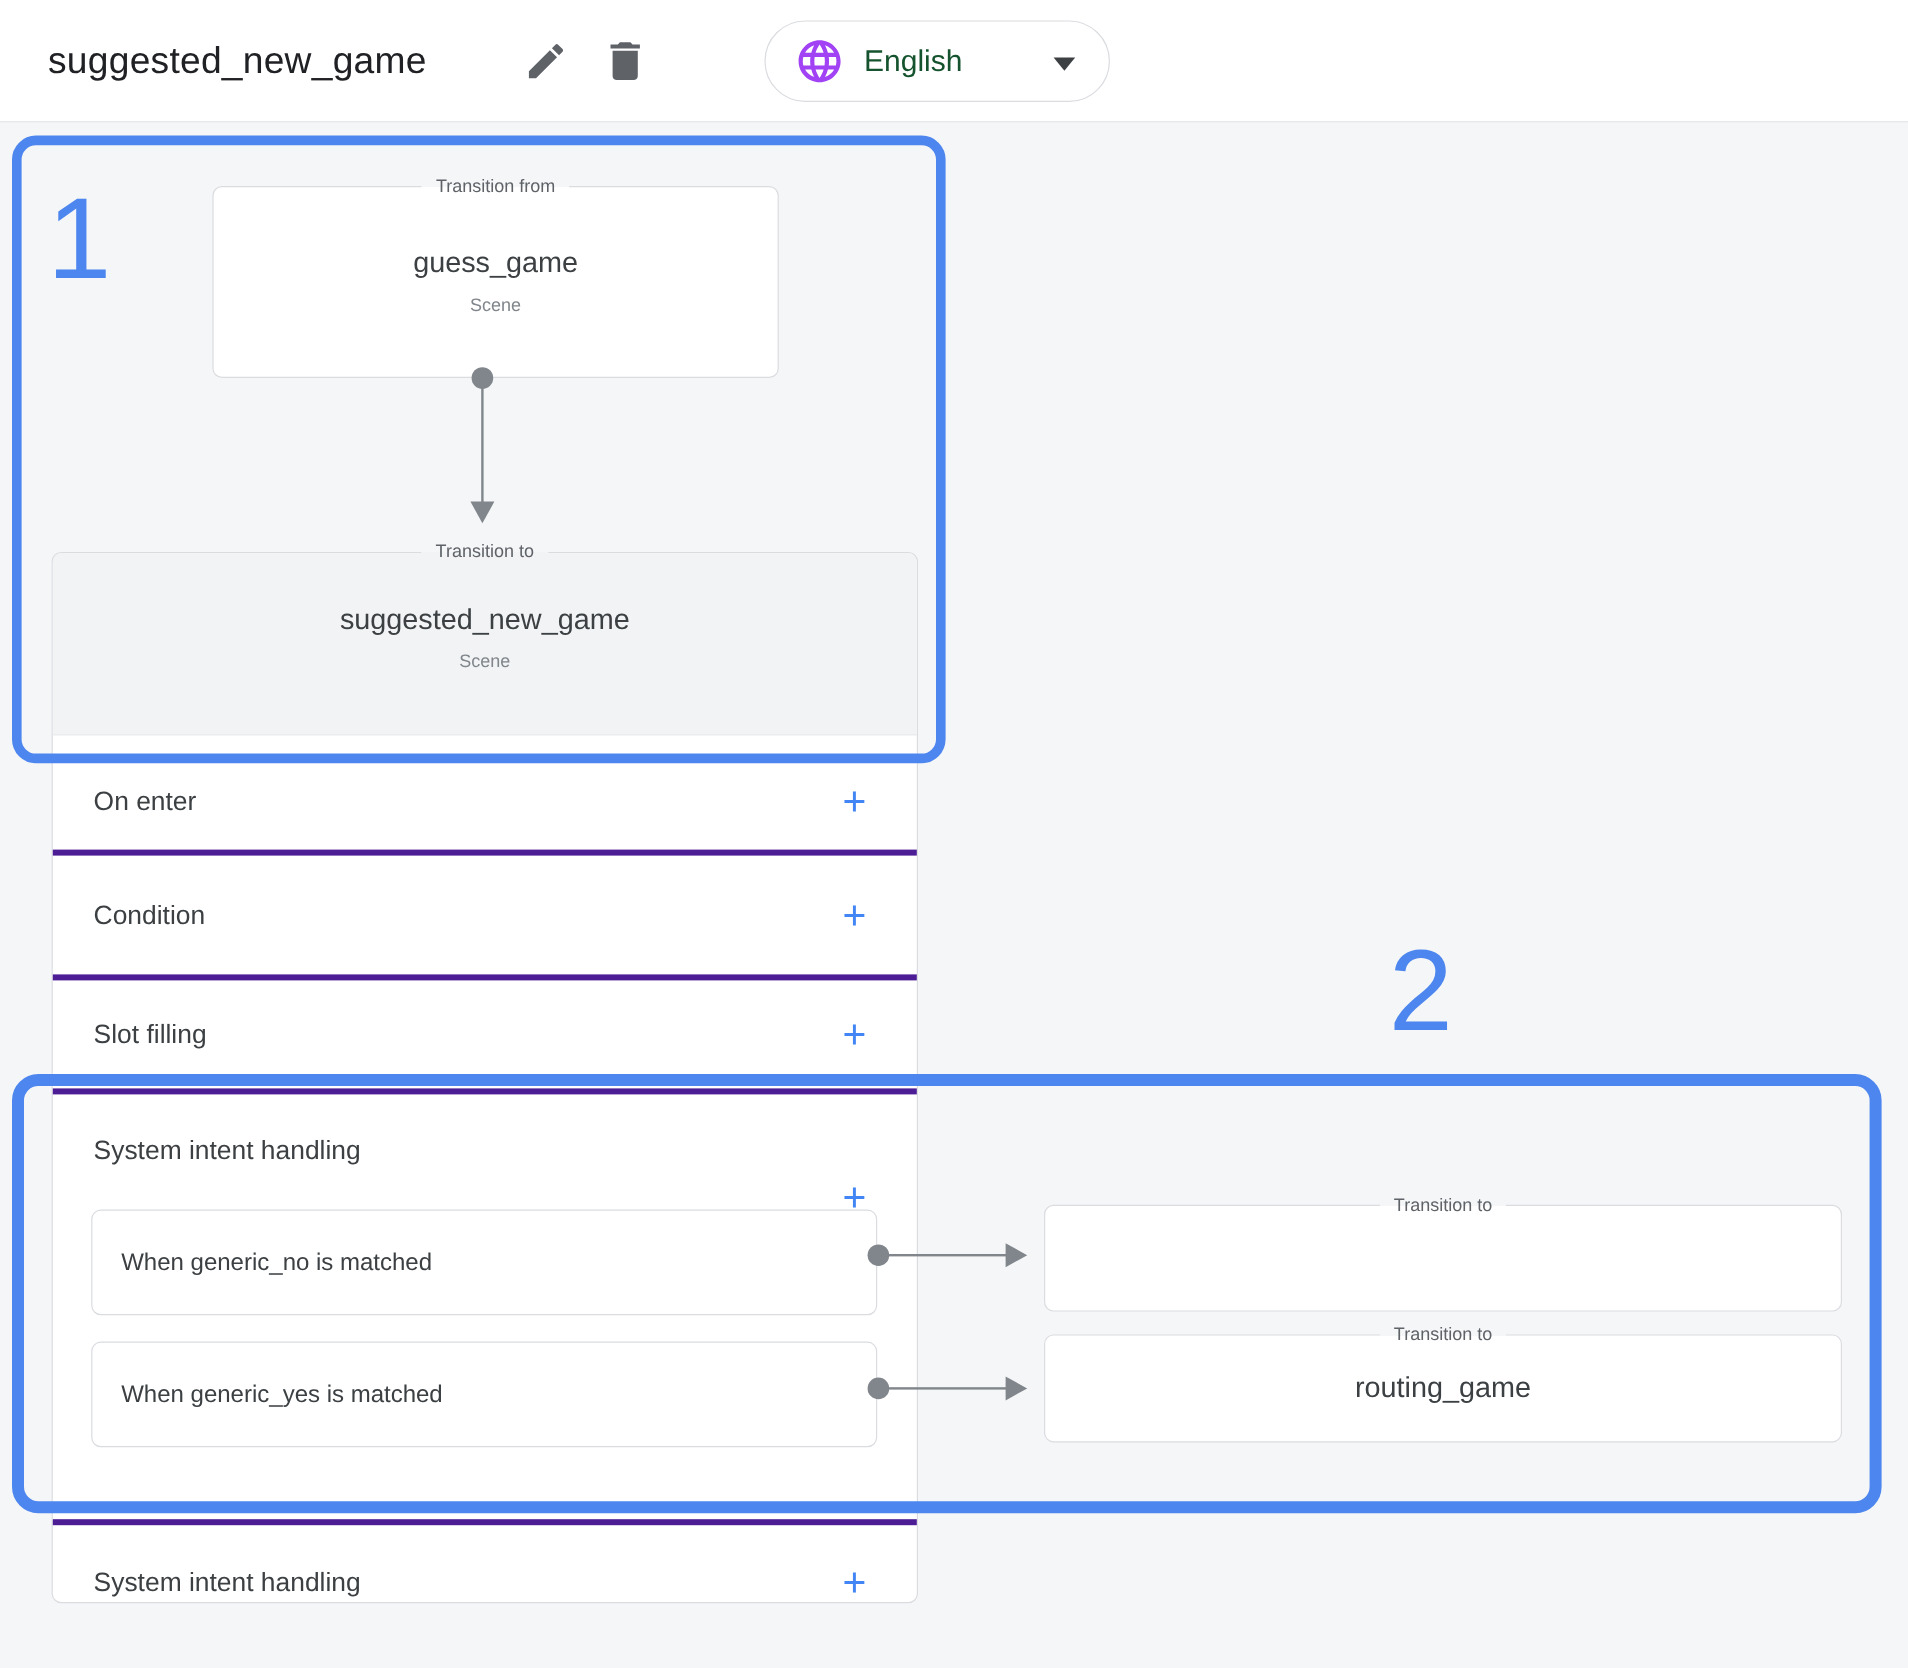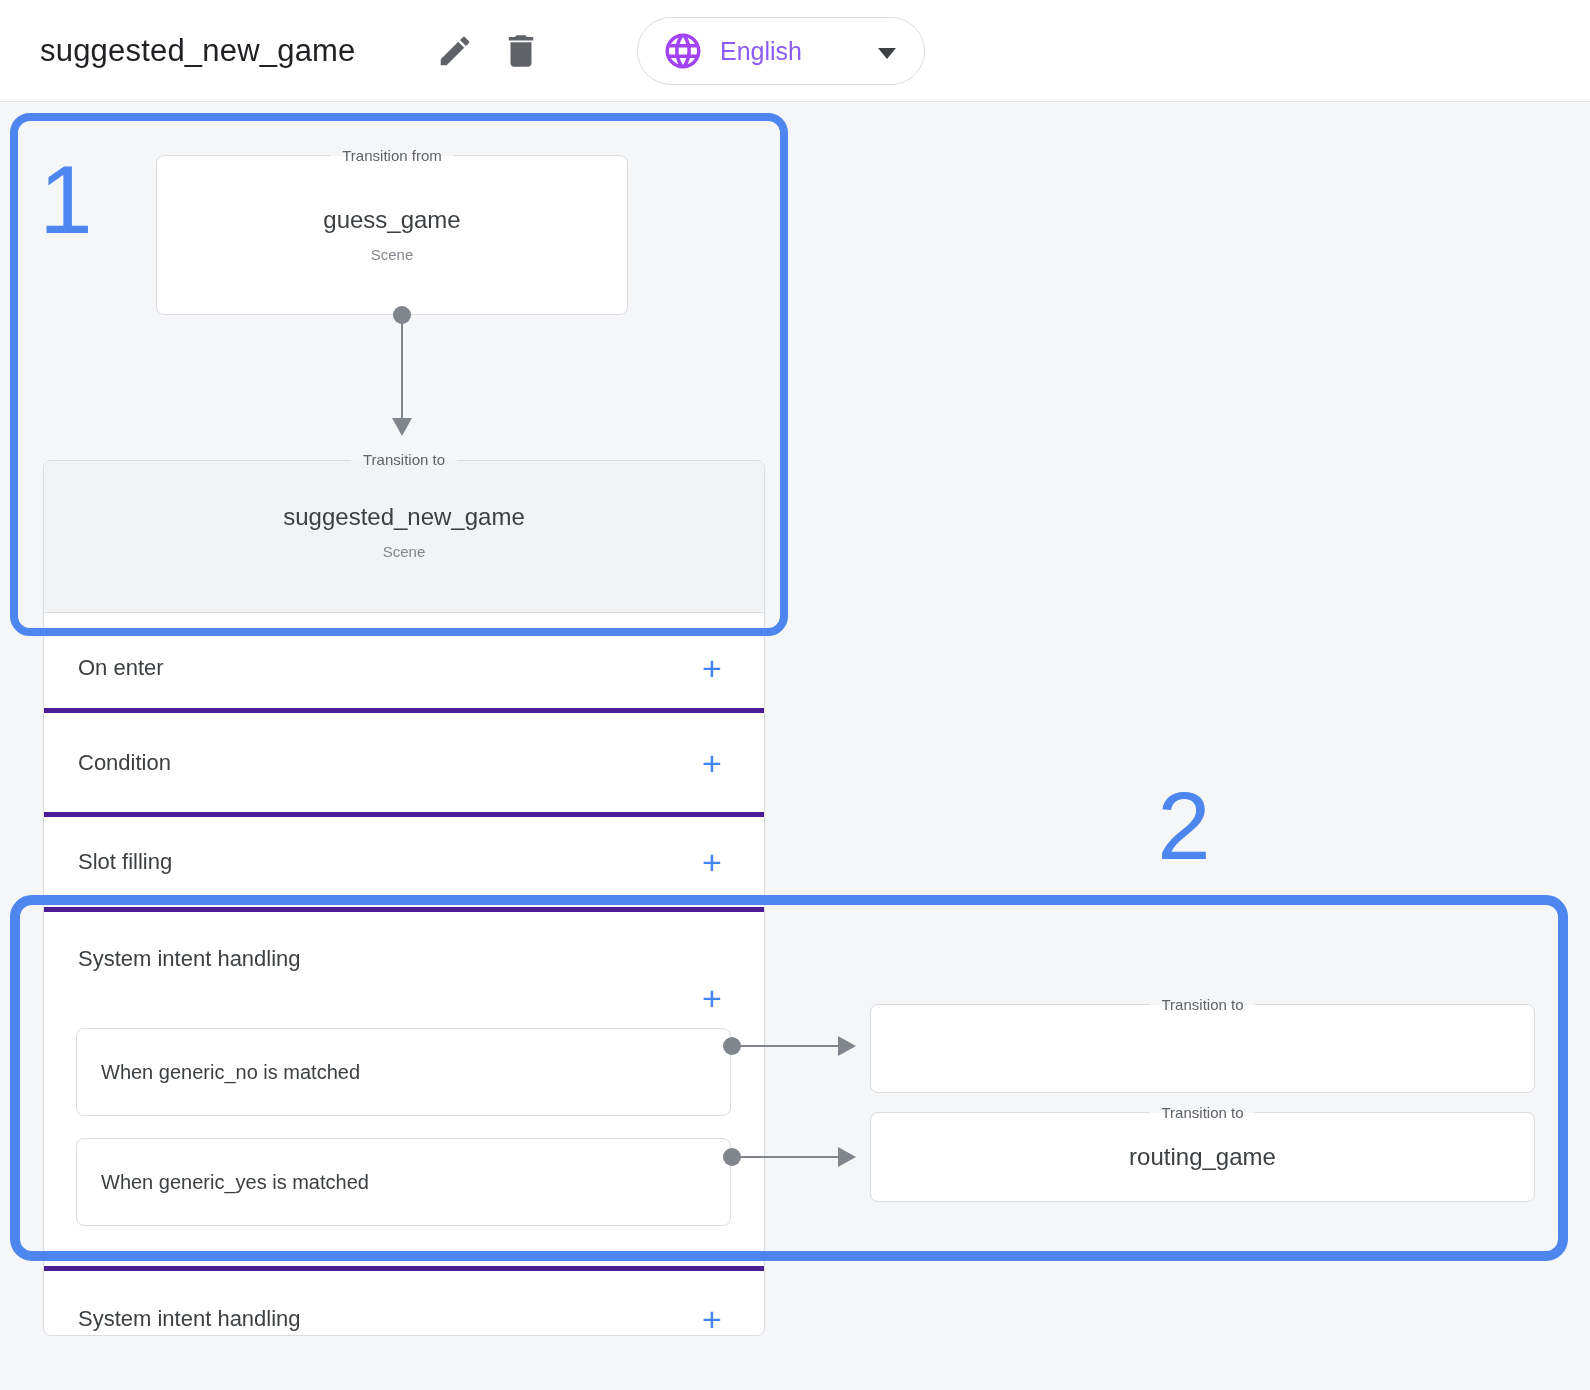--- a/index.html
+++ b/index.html
@@ -27,21 +27,21 @@
   .icon-btn svg { display:block; }
   .edit-btn { left:436px; top:32px; width:38px; height:38px; }
   .delete-btn { left:500px; top:30px; width:42px; height:42px; }
 
   .lang-pill {
     position:absolute; left:637px; top:17px; width:288px; height:68px;
     background:#ffffff; border:1.5px solid #dadce0; border-radius:34px;
     display:flex; align-items:center; cursor:pointer;
   }
   .lang-pill .globe { margin-left:24px; width:42px; height:42px; }
-  .lang-pill .lang-label { margin-left:16px; font-size:25px; color:#8b5cf6; }
+  .lang-pill .lang-label { margin-left:16px; font-size:25px; color:#14532d; }
   .caret {
     position:absolute; right:28px; top:30px;
     width:0; height:0;
     border-left:9px solid transparent; border-right:9px solid transparent;
     border-top:11px solid #3c4043;
   }
 
   
   .content-bg {
     position:absolute; left:0; top:102px; width:1590px; height:1288px;
@@ -56,21 +56,21 @@
   }
   .fieldbox .legend {
     position:absolute; top:-11px; left:50%; transform:translateX(-50%);
     padding:0 12px; font-size:15px; line-height:22px; color:#5f6368;
     white-space:nowrap;
     background:linear-gradient(to bottom, #f5f6f8 0 50%, #ffffff 50% 100%);
   }
   .fieldbox .scene-name { font-size:24px; color:#3c4043; }
   .fieldbox .scene-type { margin-top:12px; font-size:15px; color:#80868b; }
 
-  .box-from { left:156px; top:155px; width:472px; height:160px; }
+  .box-from { left:177px; top:155px; width:472px; height:160px; }
   .box-from .scene-name { padding-top:50px; }
 
   .box-show { left:870px; top:1004px; width:665px; height:89px; }
   .box-route { left:870px; top:1112px; width:665px; height:90px; }
   .box-show .scene-name, .box-route .scene-name { padding-top:30px; }
 
   
   .panel {
     position:absolute; left:43px; top:460px; width:722px; height:876px;
     background:#ffffff; border:1px solid #dadce0; border-radius:8px;
@@ -110,21 +110,21 @@
   }
   .row-custom .add-btn { top:52px; }
   .row-custom .sec-label { display:block; margin:34px 0 0 34px; }
 
   .intent-card {
     position:relative; margin-left:32px; width:655px; height:88px;
     background:#ffffff; border:1px solid #dadce0; border-radius:8px;
     display:flex; align-items:center; padding-left:24px;
     font-size:20px; color:#3c4043; cursor:pointer;
   }
-  .card-no  { margin-top:56px; }
+  .card-no  { margin-top:36px; }
   .card-yes { margin-top:22px; }
 
   
   .conn { position:absolute; z-index:3; pointer-events:none; }
   .dot { width:18px; height:18px; border-radius:50%; background:#80868b; }
   .vline { width:2px; background:#80868b; }
   .hline { height:2px; background:#80868b; }
   .arrow-down {
     width:0; height:0;
     border-left:10px solid transparent; border-right:10px solid transparent;

